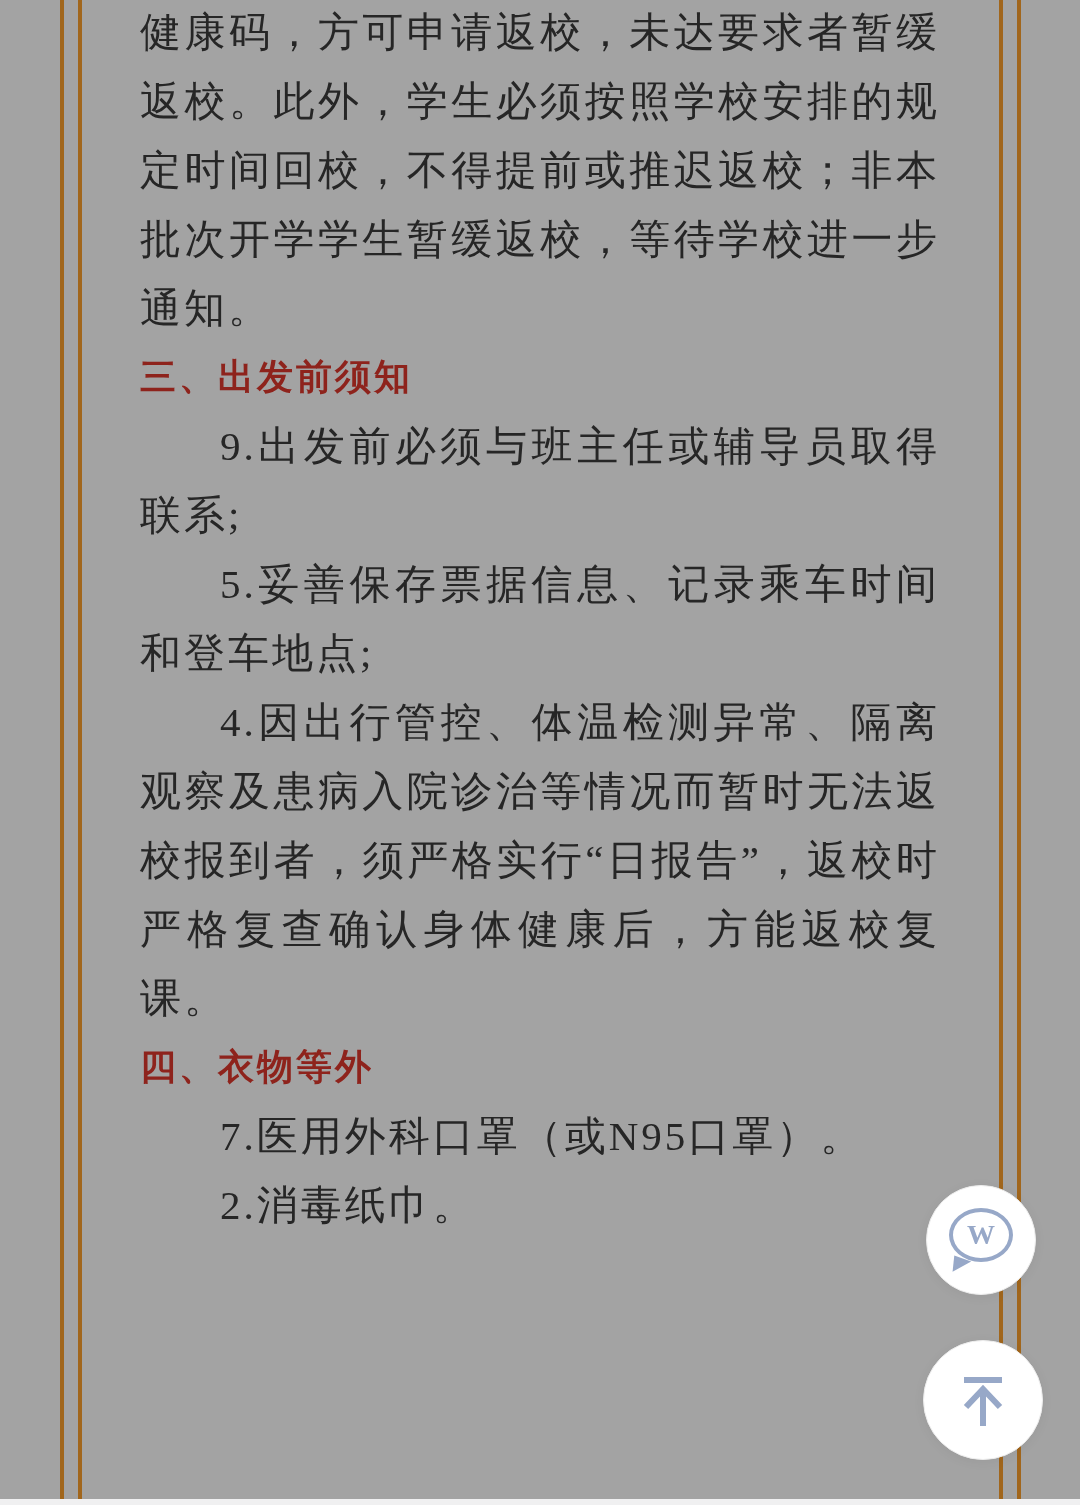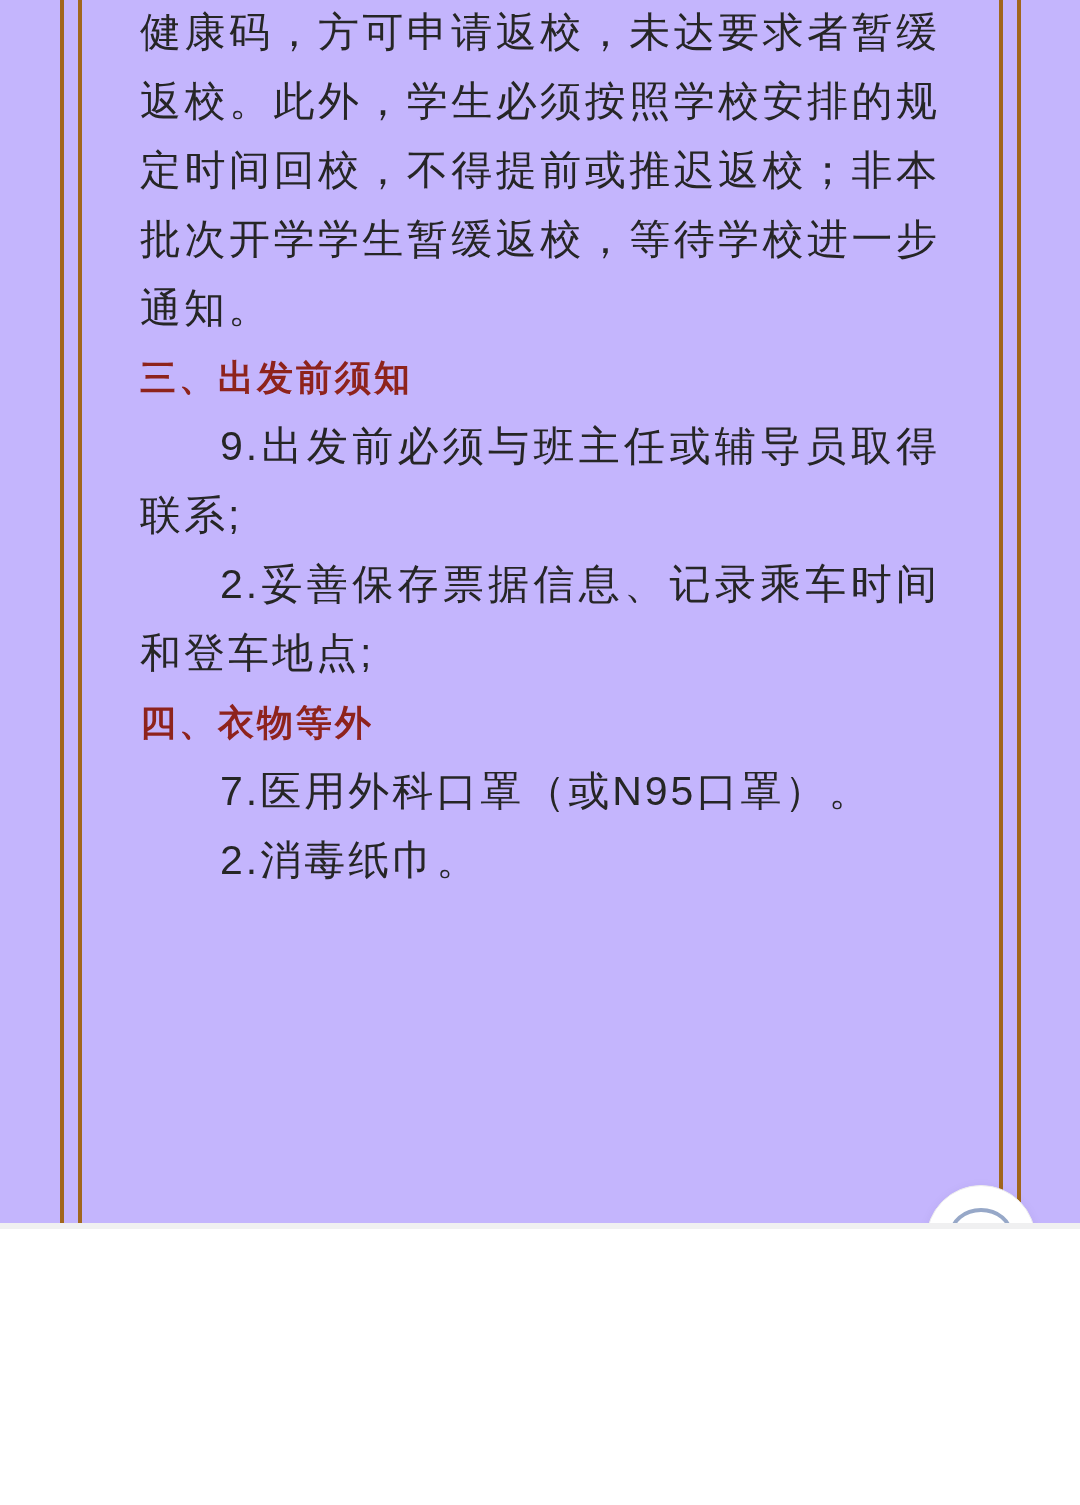--- a/index.html
+++ b/index.html
@@ -1,24 +1,24 @@
 <!DOCTYPE html>
 <html><head>
 <meta charset="utf-8">
 <style>
   html, body { margin: 0; padding: 0; }
   body { width: 1080px; height: 1505px; background: #ffffff; }
 
   .page {
     position: relative;
     width: 1080px;
-    height: 1229px;
-    background: #c4b5fd;
+    height: 1505px;
+    background: #a3a3a3;
     overflow: hidden;
-    font-family: Liberation Sans, sans-serif;
+    font-family: Liberation Serif, serif;
   }
 
   
   .frame-line {
     position: absolute;
     top: 0;
     bottom: 0;
     width: 4px;
     background: #a1661c;
     z-index: 1;
@@ -123,22 +123,23 @@
   <div class="frame-line right-outer"></div>
 
   <div class="content">
     <p class="body-p">健康码，方可申请返校，未达要求者暂缓返校。此外，学生必须按照学校安排的规定时间回校，不得提前或推迟返校；非本批次开学学生暂缓返校，等待学校进一步通知。</p>
 
     <h2 class="section-heading">三、出发前须知</h2>
 
     <p class="body-p indent">9.出发前必须与班主任或辅导员取得联系;</p>
 
 
-    <p class="body-p indent">2.妥善保存票据信息、记录乘车时间和登车地点;</p>
+    <p class="body-p indent">5.妥善保存票据信息、记录乘车时间和登车地点;</p>
 
+    <p class="body-p indent">4.因出行管控、体温检测异常、隔离观察及患病入院诊治等情况而暂时无法返校报到者，须严格实行“日报告”，返校时严格复查确认身体健康后，方能返校复课。</p>
 
     <h2 class="section-heading">四、衣物等外</h2>
 
 
     <p class="body-p indent">7.医用外科口罩（或N95口罩）。</p>
 
     <p class="body-p indent">2.消毒纸巾。</p>
   </div>
 
   <div class="fab fab-wechat">

